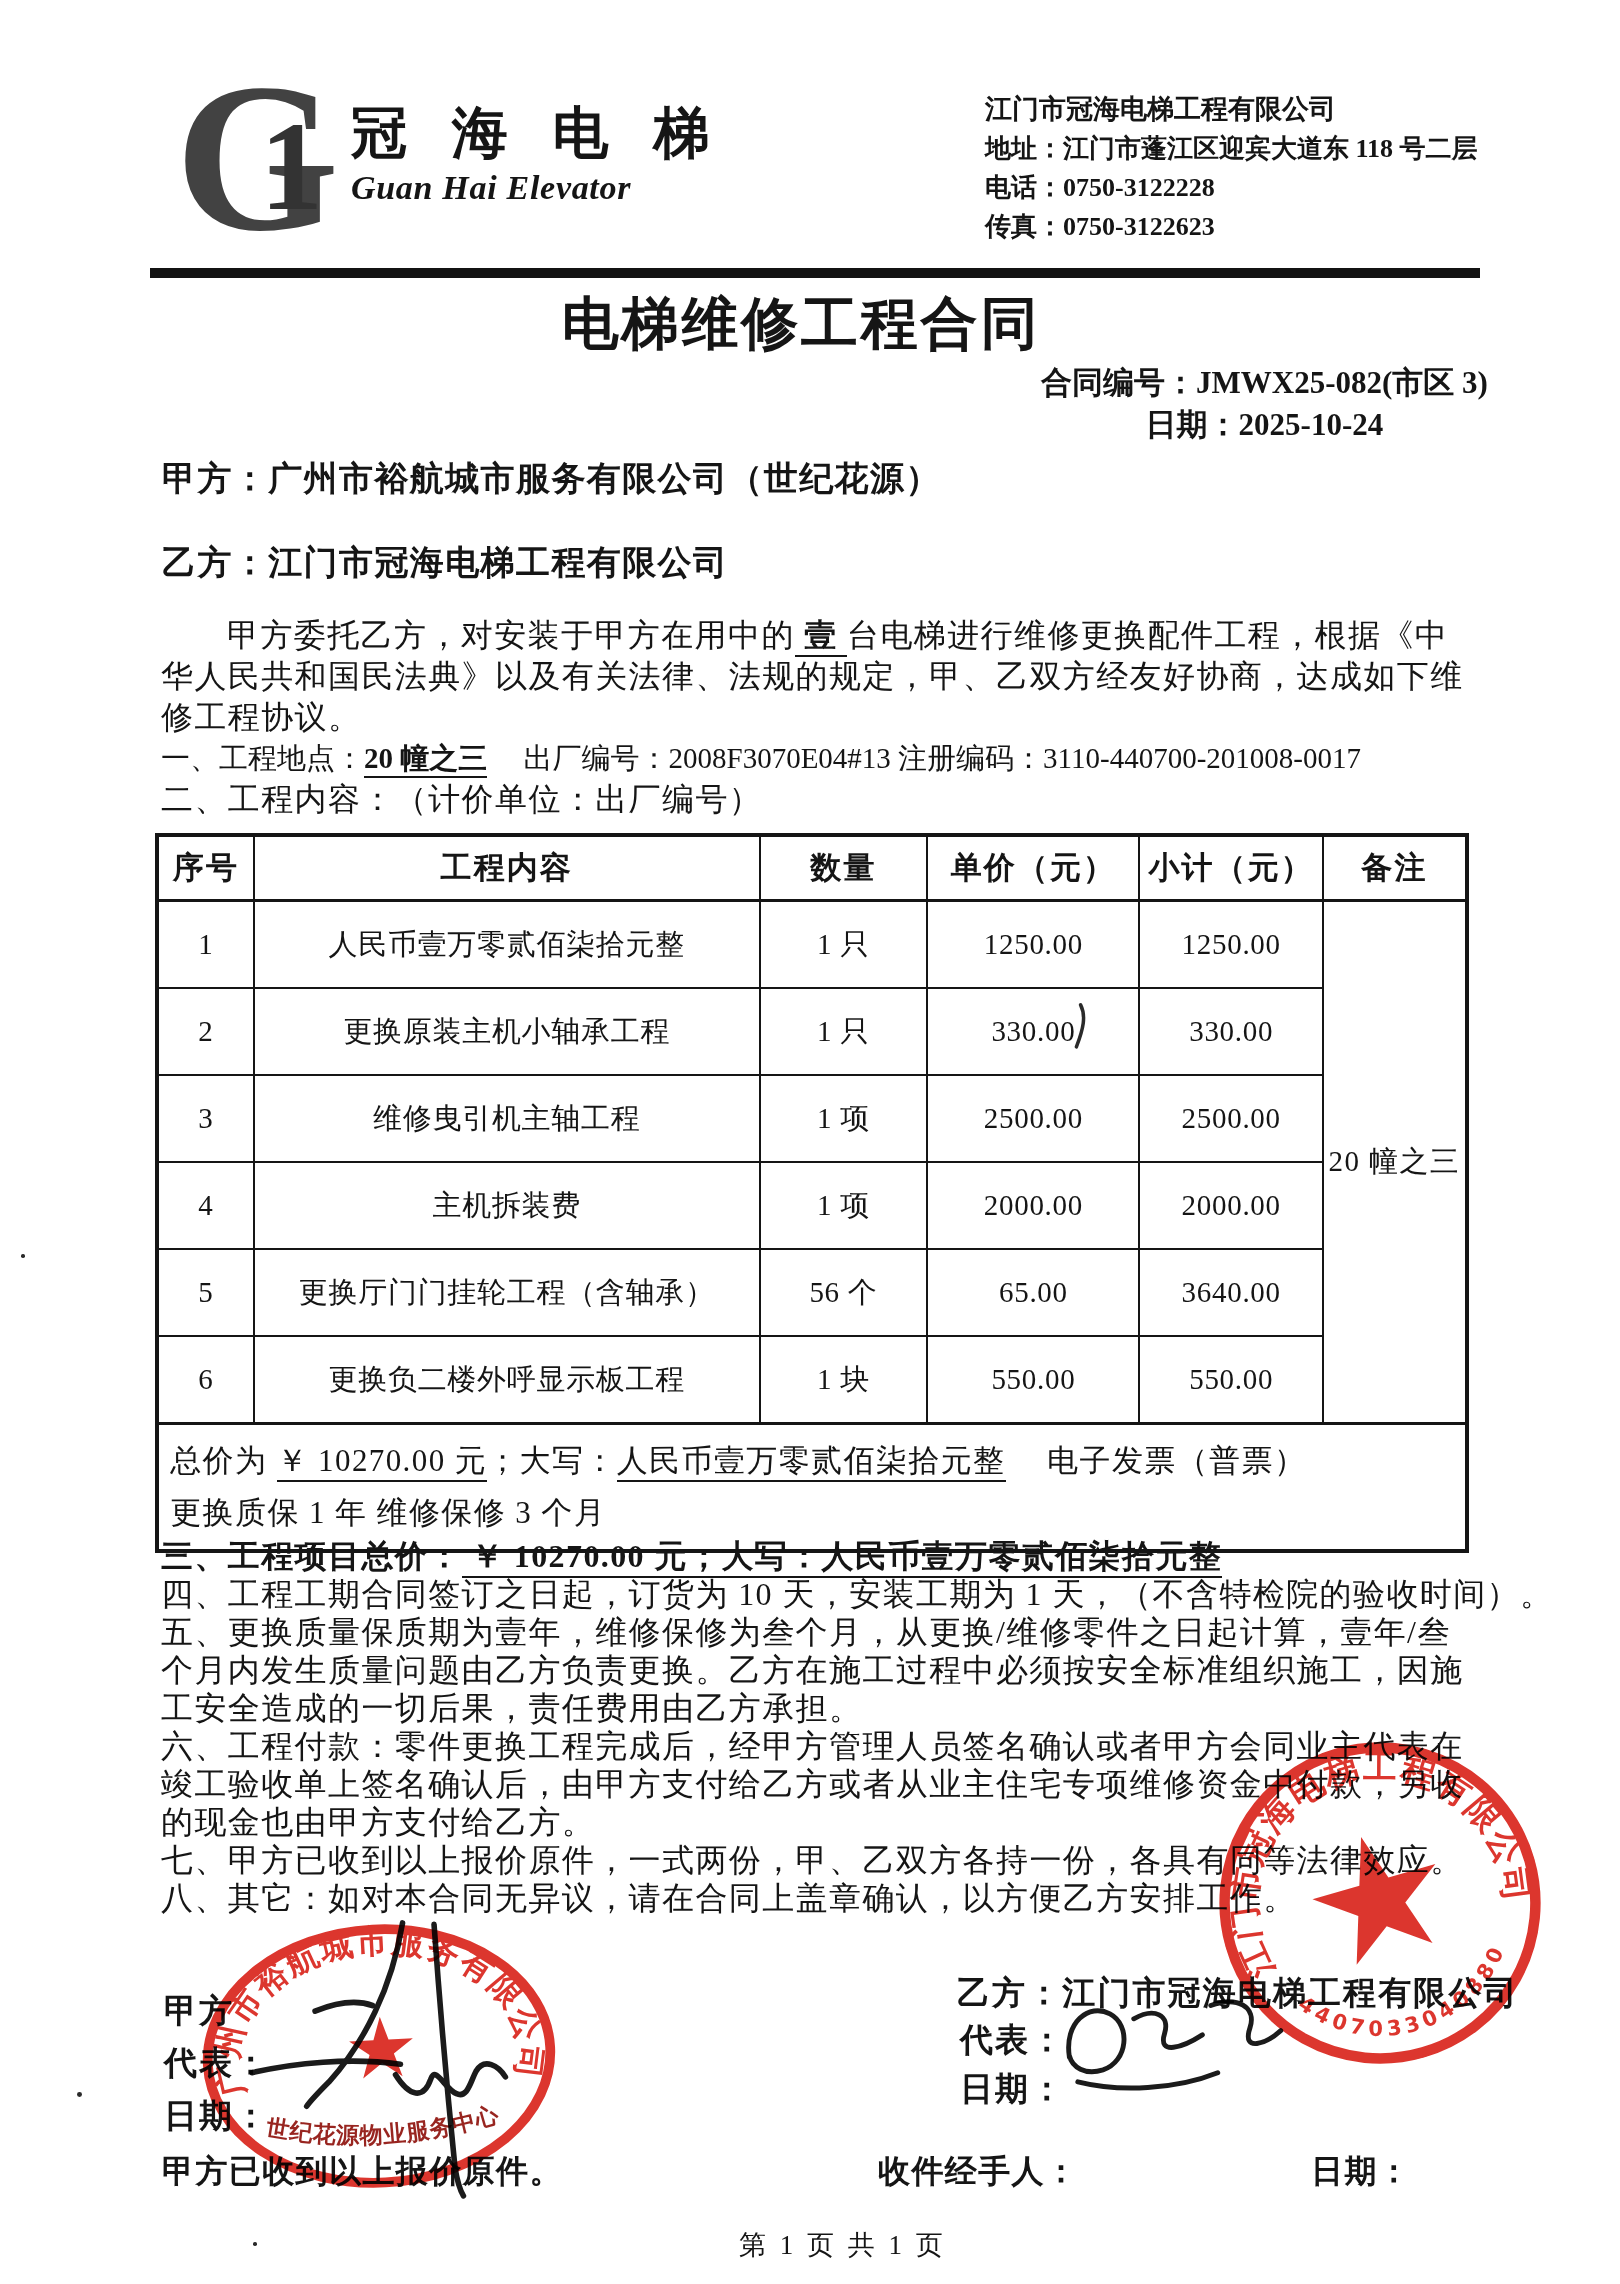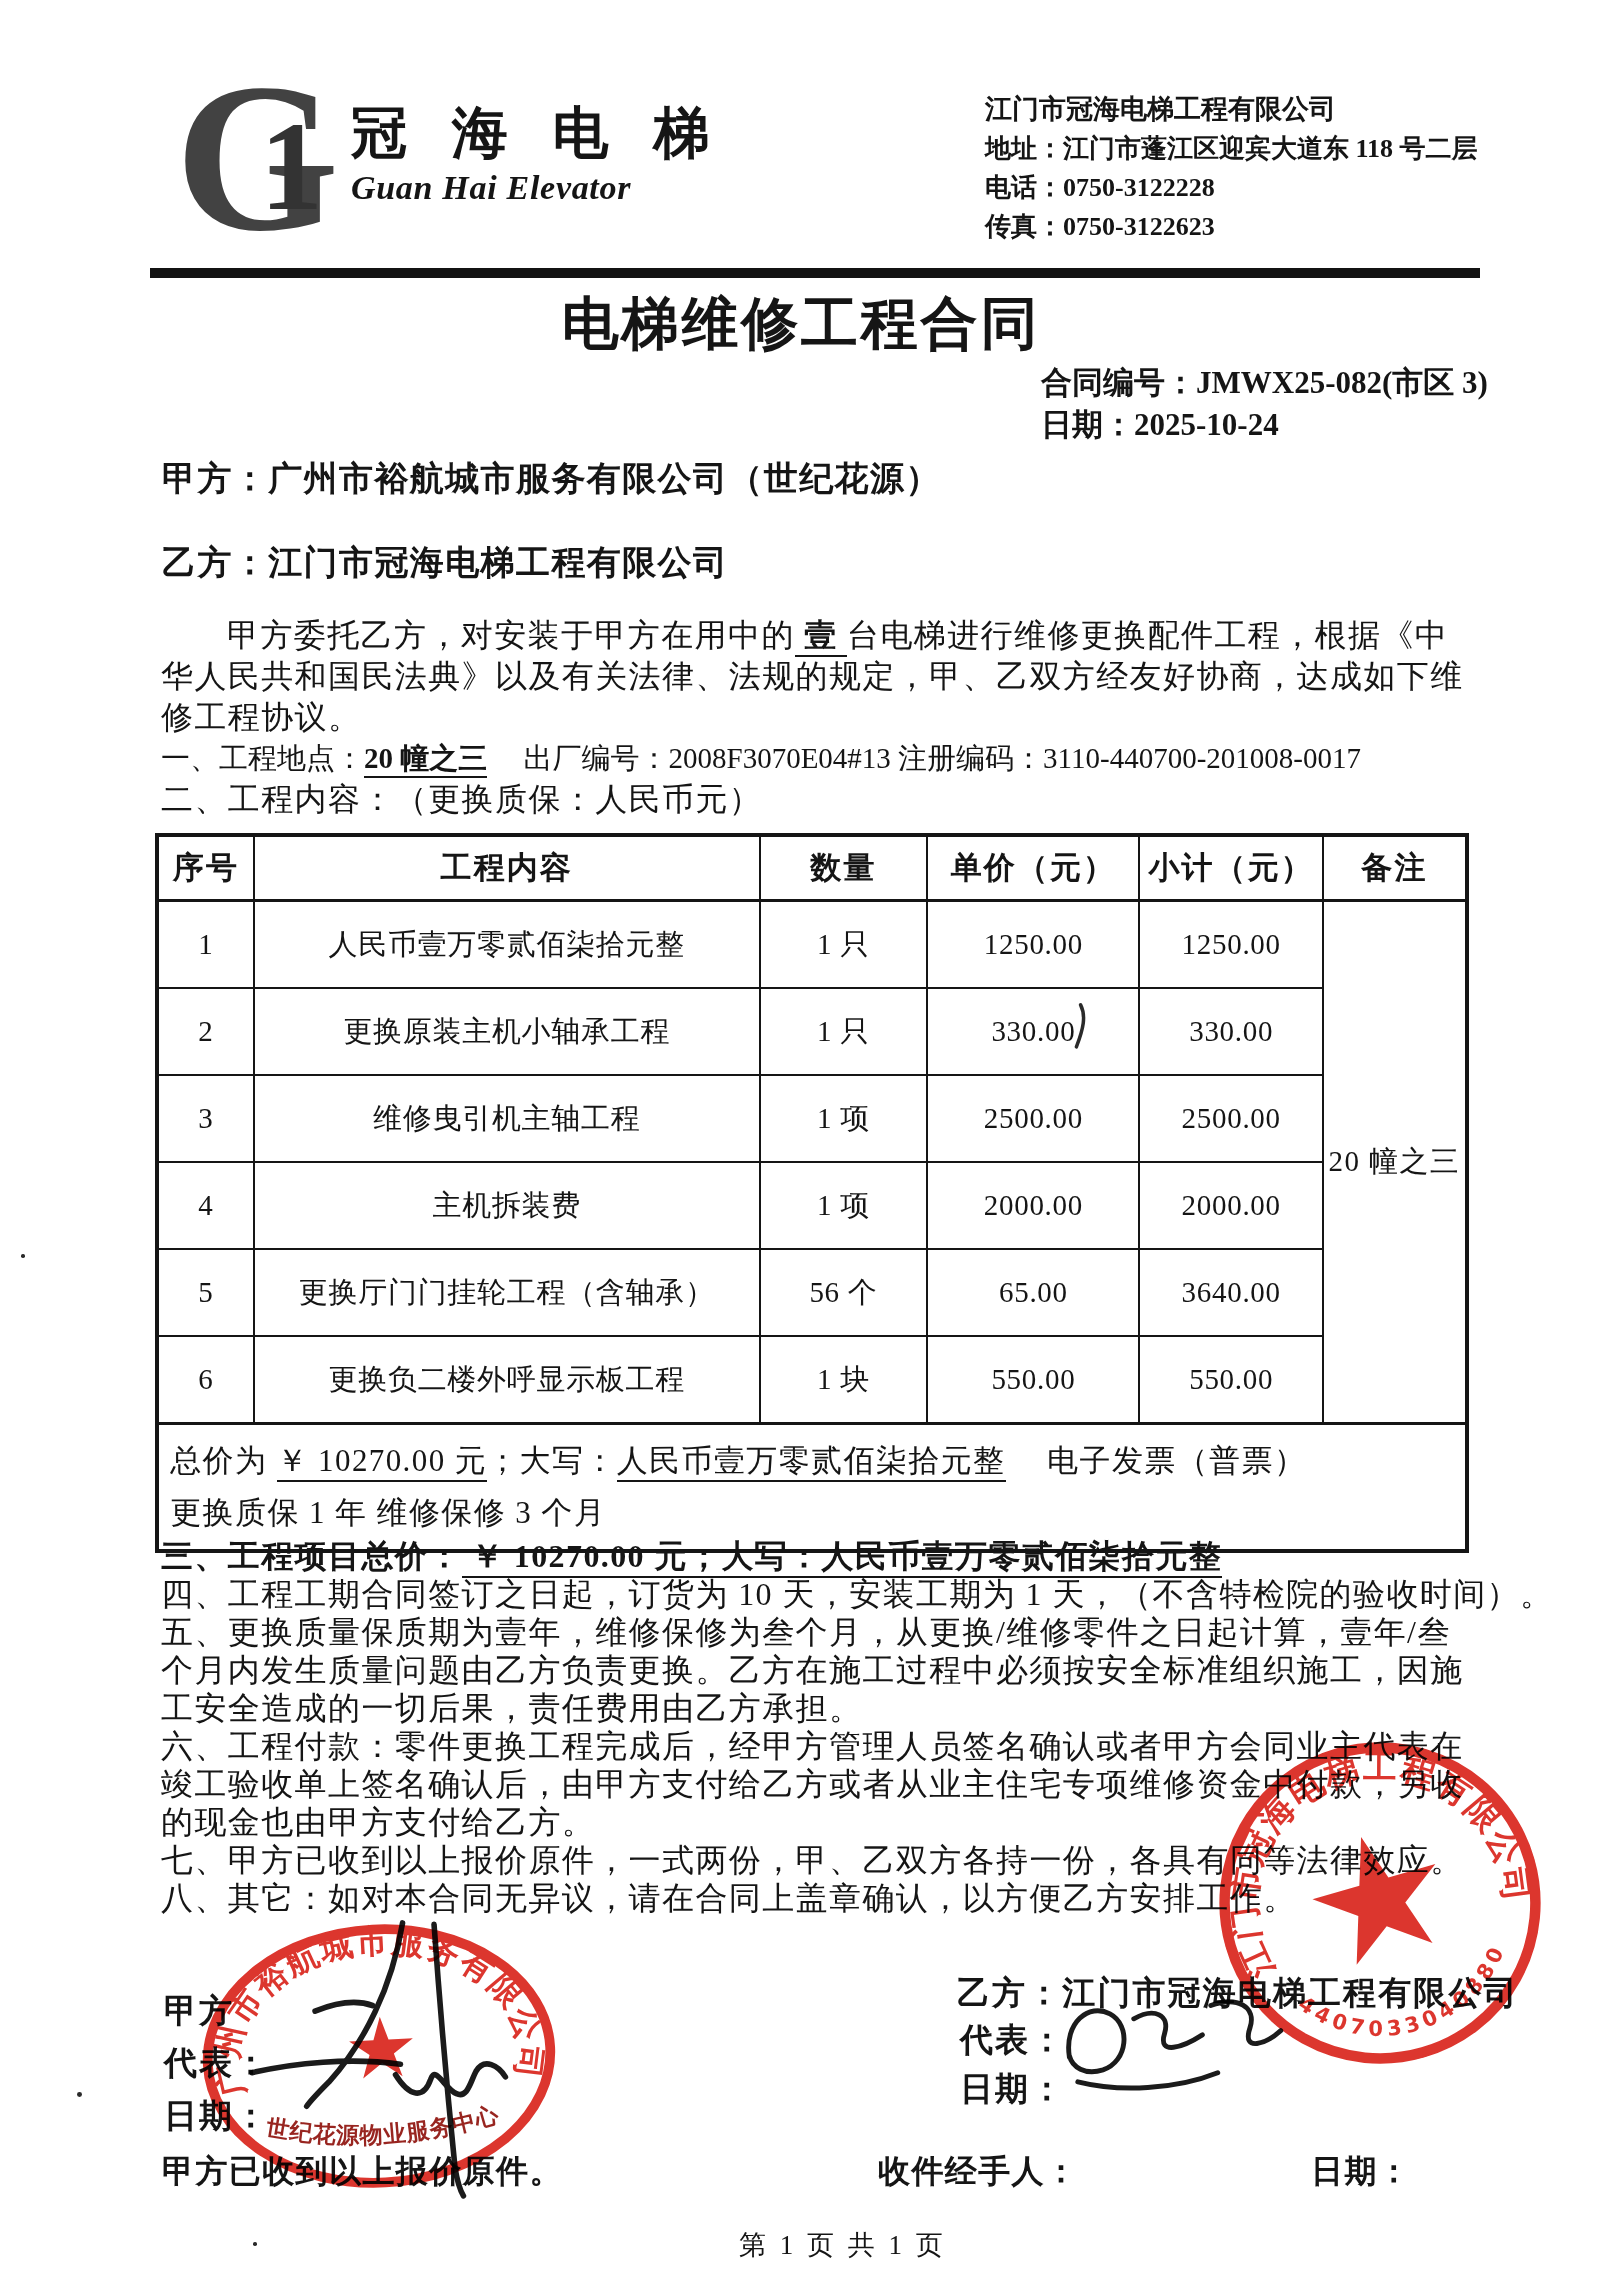--- a/index.html
+++ b/index.html
@@ -23,21 +23,21 @@
   .brand-cn{font-size:56px;font-weight:bold;letter-spacing:15.4px;line-height:64px;}
   .brand-en{font-size:34px;font-weight:bold;font-style:italic;letter-spacing:0.7px;margin-top:4.2px;}
   .company-info{position:absolute;left:985px;top:90px;line-height:39px;font-weight:600;}
   .ci-name{font-size:27px;font-weight:bold;}
   .ci-line{font-size:26px;}
   .header-rule{position:absolute;left:150px;top:268px;width:1330px;height:9.8px;background:#131313;}
 
   
   .doc-title{position:absolute;left:0;top:286px;width:1602px;text-align:center;
              font-size:57px;font-weight:bold;letter-spacing:2.8px;}
-  .meta{position:absolute;left:1041px;top:362px;font-size:31px;line-height:42px;font-weight:bold;}
+  .meta{position:absolute;left:1041px;top:362px;font-size:31px;line-height:42px;font-weight:bold;text-align:center;}
 
   
   .party{position:absolute;left:162px;font-size:34px;font-weight:bold;letter-spacing:1.4px;
          font-family:"Liberation Sans","DejaVu Sans",sans-serif;}
   #party-a{top:456px;}
   #party-b{top:540px;}
 
   
   #intro{position:absolute;left:161px;top:615px;width:1318px;font-size:32px;line-height:41px;letter-spacing:1.4px;}
 
@@ -106,21 +106,21 @@
   </div>
 
   <div class="party" id="party-a">甲方：广州市裕航城市服务有限公司（世纪花源）</div>
   <div class="party" id="party-b">乙方：江门市冠海电梯工程有限公司</div>
 
   <div id="intro">
       <div class="t-line indent"><span>甲方委托乙方，对安装于甲方在用中的</span><span class="u bold"> 壹 </span><span>台电梯进行维修更换配件工程，根据《中</span></div>
       <div class="t-line"><span>华人民共和国民法典》以及有关法律、法规的规定，甲、乙双方经友好协商，达成如下维</span></div>
       <div class="t-line"><span>修工程协议。</span></div>
       <div class="t-line small"><span>一、工程地点：</span><span class="u bold">20 幢之三</span><span>　 出厂编号：2008F3070E04#13 注册编码：3110-440700-201008-0017</span></div>
-      <div class="t-line"><span>二、工程内容：（更换质保：人民币元）</span></div>
+      <div class="t-line"><span>二、工程内容：（计价单位：出厂编号）</span></div>
     </div>
 
   <table class="works-table">
     <colgroup>
       <col style="width:7.4%">
         <col style="width:38.6%">
         <col style="width:12.8%">
       <col style="width:16.2%">
         <col style="width:14%">
         <col style="width:11%">

